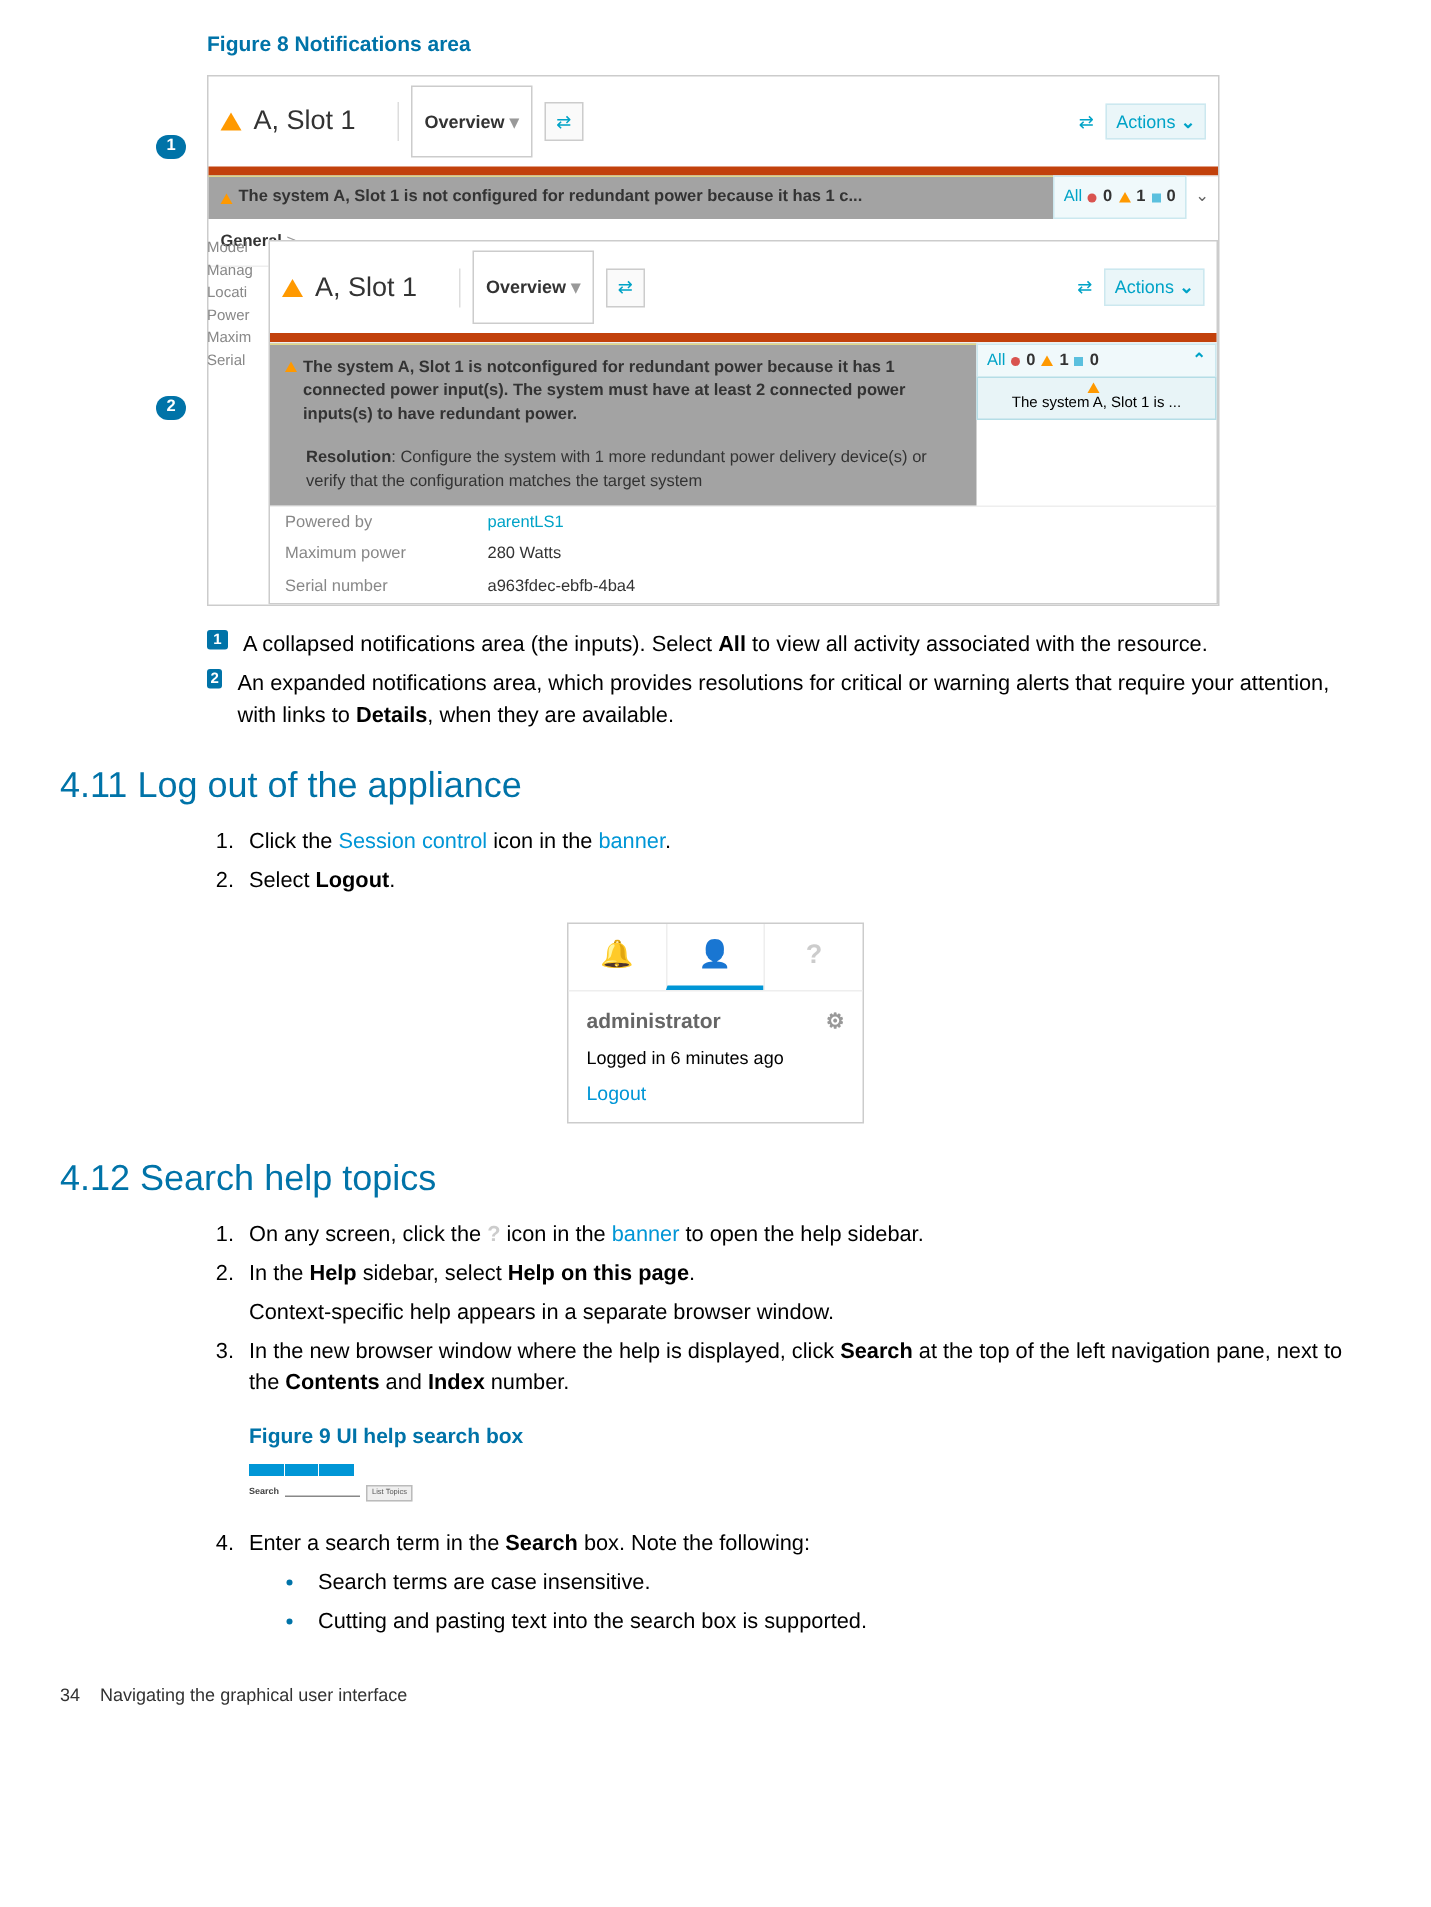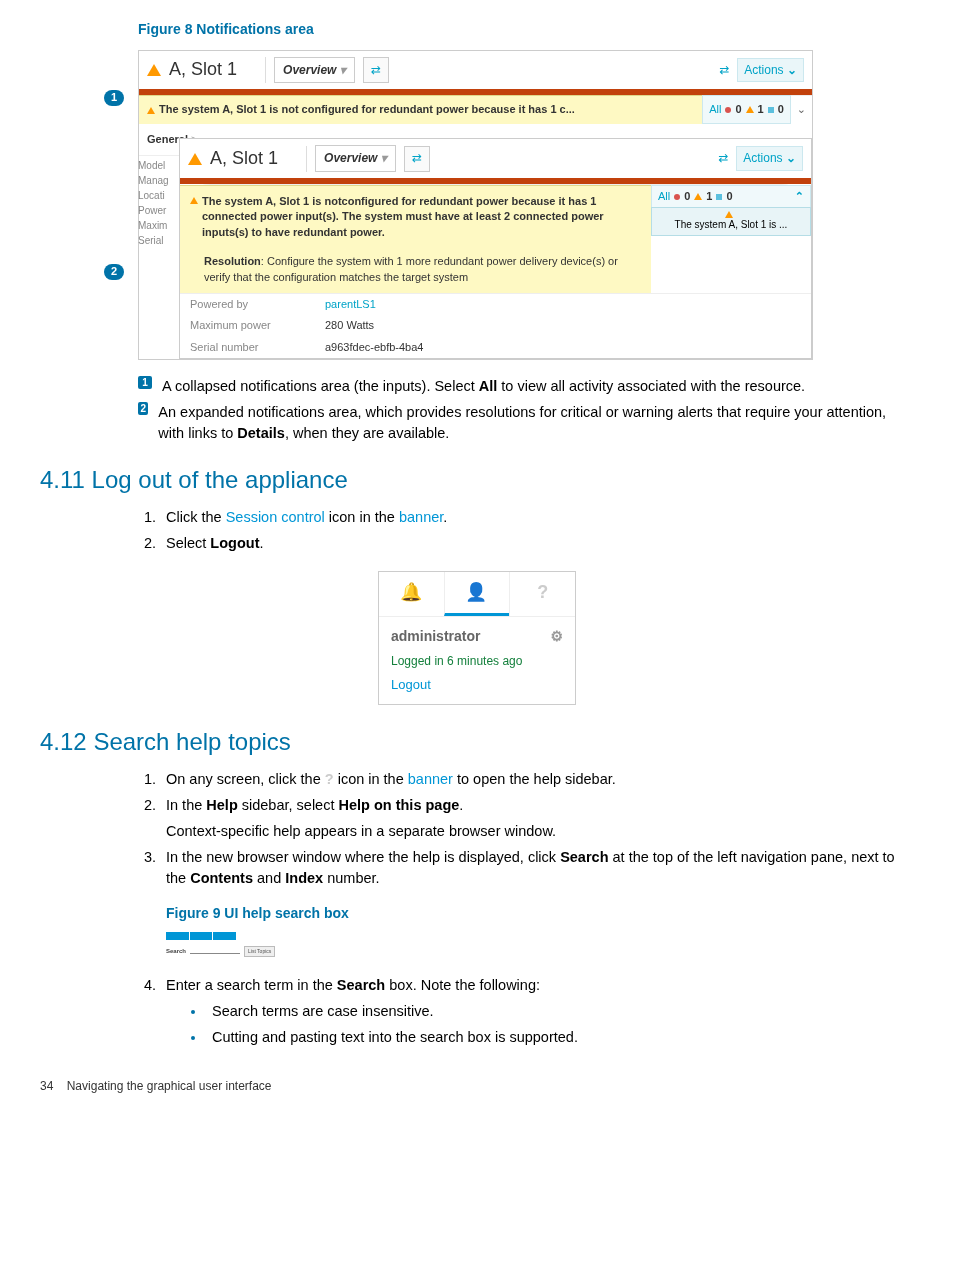--- a/index.html
+++ b/index.html
@@ -5,24 +5,24 @@
   * { box-sizing: border-box; margin: 0; padding: 0; }
   body { font-family: Arial, Helvetica, sans-serif; width: 954px; background: #fff; color: #000; padding: 0 40px; font-size: 14.5px; line-height: 1.4; }
   .fig-title { color: #0073a8; font-size: 14px; font-weight: bold; margin: 20px 0 10px 98px; }
   .fig8 { margin-left: 98px; width: 675px; position: relative; }
   .panel { border: 1px solid #ccc; background: #fff; }
   .panel-top { width: 100%; }
   .hdr-row { display: flex; align-items: center; border-bottom: 6px solid #c2410c; padding: 6px 8px; font-size: 13px; }
   .warn-tri { width: 0; height: 0; border-left: 7px solid transparent; border-right: 7px solid transparent; border-bottom: 12px solid #ff9900; margin-right: 8px; display: inline-block; }
   .warn-tri-sm { width: 0; height: 0; border-left: 4px solid transparent; border-right: 4px solid transparent; border-bottom: 7px solid #ff9900; display: inline-block; margin-right: 4px; vertical-align: middle; }
   .slot-title { font-size: 18px; color: #333; margin-right: 20px; }
-  .ov-pill { border: 1px solid #ccc; padding: 4px 8px; font-size: 12px; font-weight: bold; margin-right: 8px; color: #333; font-style: italic;}
+  .ov-pill { border: 1px solid #ccc; padding: 15px 8px; font-size: 12px; font-weight: bold; margin-right: 8px; color: #333;}
   .icon-btn { border: 1px solid #ccc; background: #fafafa; width: 26px; height: 26px; display: inline-flex; align-items: center; justify-content: center; font-size: 12px; color: #00a3c7;}
   .actions-btn { color: #00a3c7; font-size: 12px; padding: 3px 6px;}
-  .notif-bar { background: #fef9c3; border-top: 1px solid #e0d88a; font-size: 11px; padding: 6px 8px; display: flex; align-items: center;}
+  .notif-bar { background: #a3a3a3; border-top: 1px solid #e0d88a; font-size: 11px; padding: 6px 8px; display: flex; align-items: center;}
   .notif-bar.expanded { flex-direction: column; align-items: flex-start; padding: 8px 10px;}
   .msg-txt { font-weight: bold; color: #333; flex: 1; }
   .filter-pill { background: #f0f9fb; border: 1px solid #cce8ef; color: #00a3c7; font-size: 11px; padding: 3px 6px; display:flex; align-items:center; gap: 4px;}
   .cnt { font-weight: bold; color: #333; }
   .chev { color: #666; font-size: 11px; padding: 0 6px;}
   .general { font-size: 11px; font-weight: bold; padding: 8px; border-bottom: 1px solid #eee; color:#333;}
   .general .gt { color: #999; font-weight: normal;}
   .sidebar-labels { position: absolute; left: 0; top: 108px; font-size: 10px; color: #888; line-height: 1.5;}
   .callout { background: #0073a8; color: #fff; font-weight: bold; font-size: 11px; width: 20px; height: 16px; border-radius: 8px; display: inline-flex; align-items: center; justify-content: center; position: absolute;}
   .callout.c1 { top: 40px; left: -34px;}
@@ -45,21 +45,21 @@
   ol.num li::marker { color: #000;}
   .link { color: #0096d6;}
   .bold { font-weight: bold;}
   .session-box { width: 198px; margin: 18px auto 18px auto; border: 1px solid #ccc; }
   .sess-top { display:flex; border-bottom: 1px solid #eee;}
   .sess-top > div { flex:1; text-align:center; padding:8px 0; color:#bbb; font-size:18px;}
   .sess-top > div + div { border-left:1px solid #eee;}
   .sess-top > div.active { border-bottom: 3px solid #0096d6; color:#666;}
   .sess-body { padding: 10px 12px;}
   .sess-user { font-weight:bold; color:#666; font-size:14px; display:flex; justify-content:space-between; align-items:center;}
-  .sess-time { color:#15803d; font-size:12px; margin: 6px 0;}
+  .sess-time { color:#000000; font-size:12px; margin: 6px 0;}
   .sess-logout { color:#0096d6; font-size:13px;}
   ul.bullets { list-style: disc; margin-left: 40px; margin-top:6px;}
   ul.bullets li { margin-bottom: 6px; color: #000;}
   ul.bullets li::marker { color: #0073a8;}
   .help-icon { color:#ccc; font-weight:bold;}
   .fig9 { margin-left: 130px; margin-top: 8px; margin-bottom: 18px;}
   .fig9-tabs { width: 70px; height: 8px; background: linear-gradient(90deg,#0096d6 0 33%, #fff 33% 34%, #0096d6 34% 66%, #fff 66% 67%, #0096d6 67% 100%);}
   .fig9-box { margin-top:6px; display:flex; align-items:center; gap:4px;}
   .fig9-lbl { font-size:6px; color:#444; font-weight:bold;}
   .fig9-inp { border-bottom:1px solid #888; width:50px; height:6px;}
@@ -119,21 +119,21 @@
       <div class="hdr-row">
         <span class="warn-tri"></span>
         <span class="slot-title">A, Slot 1</span>
         <span class="sep"></span>
         <span class="ov-pill"><span>Overview</span> <span style="color:#999">▾</span></span>
         <span class="icon-btn">⇄</span>
         <span style="flex:1"></span>
         <span class="icon-btn" style="border:none;background:none;">⇄</span>
         <span class="actions-btn" style="background:#eaf6f9;border:1px solid #cce8ef;"><span>Actions</span> <span style="color:#00a3c7;font-weight:bold;">⌄</span></span>
       </div>
-      <div style="display:flex;align-items:flex-start;border-top:1px solid #eee;border-radius:30px;">
+      <div style="display:flex;align-items:flex-start;border-top:1px solid #eee;">
         <div class="notif-bar expanded" style="flex:1;">
           <div style="display:flex;align-items:flex-start;">
             <span class="warn-tri-sm" style="margin-top:3px;"></span>
             <span class="msg-txt" style="font-size:11px;line-height:1.4;">The system A, Slot 1 is notconfigured for redundant power because it has 1 connected power input(s). The system must have at least 2 connected power inputs(s) to have redundant power.</span>
           </div>
           <div class="res-block" style="padding:14px 0 0 14px;">
             <span class="res-bold">Resolution</span><span>: Configure the system with 1 more redundant power delivery device(s) or verify that the configuration matches the target system</span>
           </div>
         </div>
         <div style="width:160px;">

